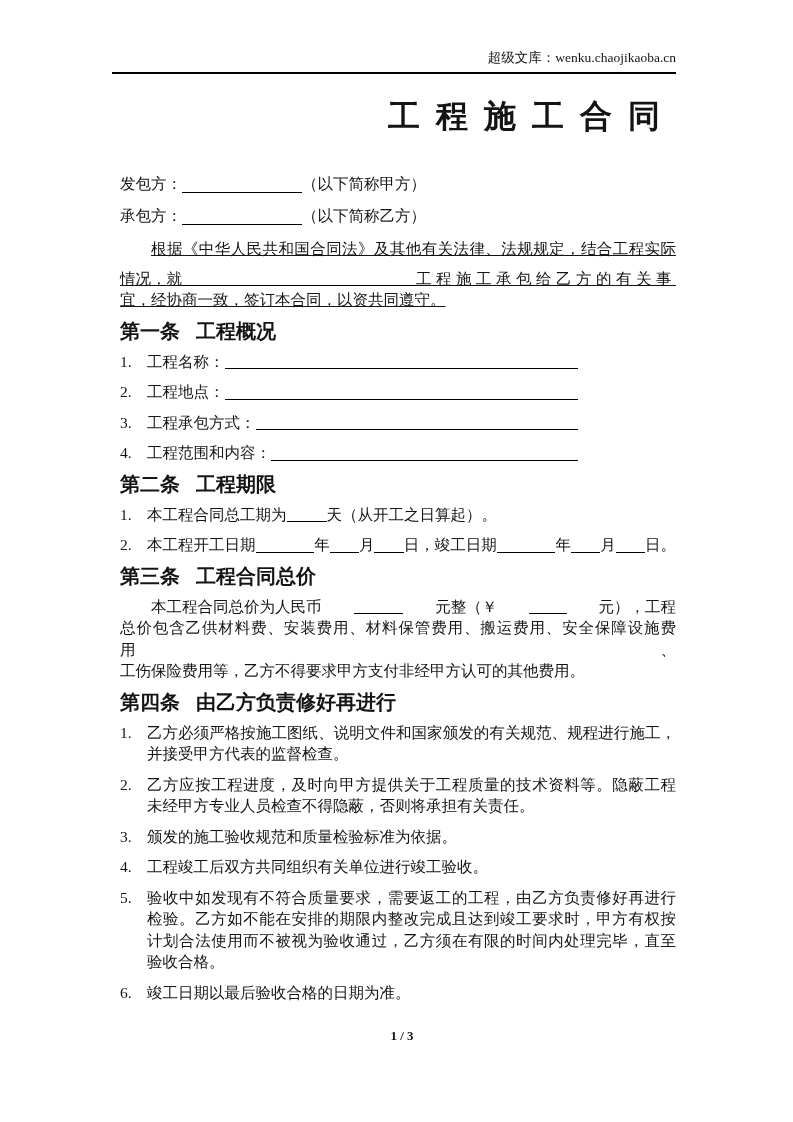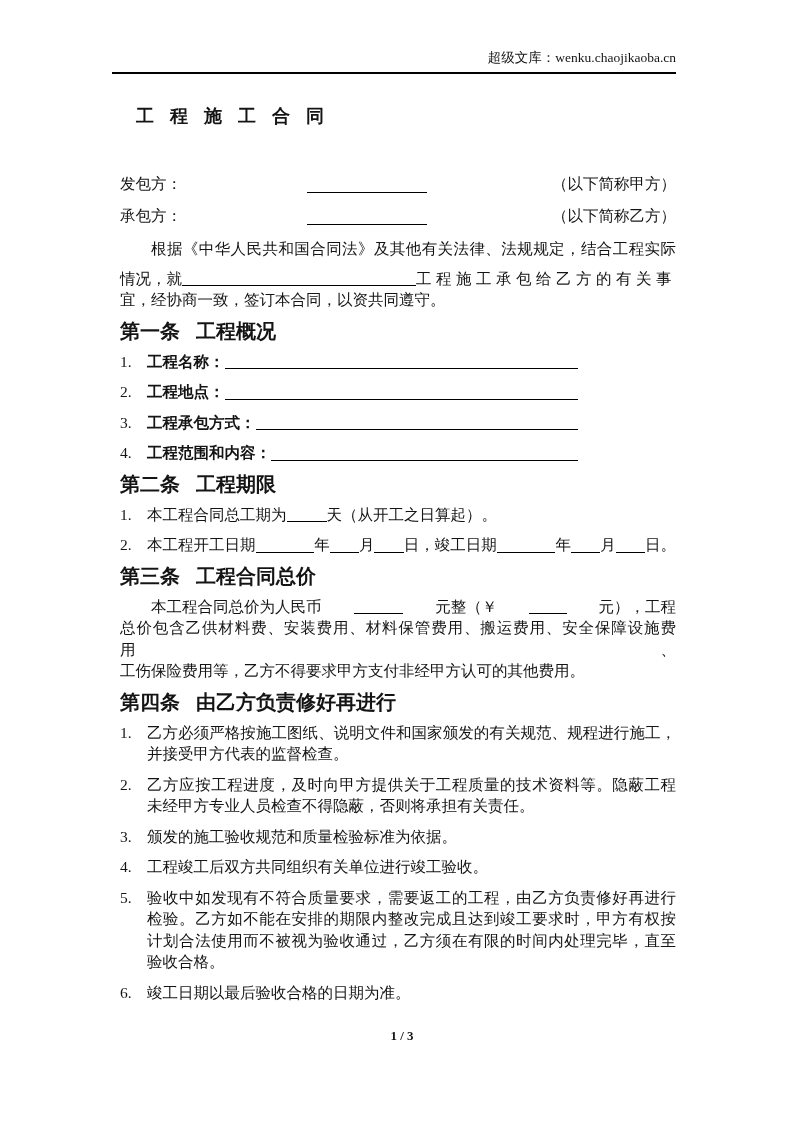--- a/index.html
+++ b/index.html
@@ -19,49 +19,49 @@
     margin-left: -8px;
     padding-top: 50px;
     padding-bottom: 6px;
     border-bottom: 2px solid #000;
     text-align: right;
     font-size: 13.5px;
     line-height: 16px;
   }
   .title {
     margin: 26px 0 0 0;
-    text-align: left;
-    font-size: 18px;
+    text-align: right;
+    font-size: 32px;
     font-weight: bold;
     letter-spacing: 16px;
     text-indent: 16px;
     line-height: 32px;
     white-space: nowrap;
   }
   .parties { margin-top: 40px; }
-  .party-row { display: flex; align-items: flex-end; line-height: 24px; margin-bottom: 8px; justify-content: space-between; }
+  .party-row { display: flex; align-items: flex-end; line-height: 24px; margin-bottom: 8px; }
   .blank { border-bottom: 1.5px solid #000; align-self: flex-end; margin-bottom: 3px; }
   .blank-party { width: 120px; }
   .grow { flex: 1 1 auto; }
   .nw { white-space: nowrap; }
 
-  .preamble { margin-top: 10px; }
+  .preamble { margin-top: 10px; text-decoration: underline; }
   .pline { line-height: 21.5px; text-align: justify; text-justify: inter-character; }
   .jfull { text-align-last: justify; }
   .ind2 { text-indent: 31px; }
   .flexline { display: flex; align-items: flex-end; line-height: 21.5px; }
   .spread { letter-spacing: 4.5px; margin-top: 8px; }
 
   .sec-heading { font-weight: bold; font-size: 20px; line-height: 21px; margin: 10px 0 9px 0; }
   .sec-heading .sec-num { margin-right: 16px; }
 
   .item { display: flex; margin-bottom: 9px; line-height: 21.5px; }
   .item-no { width: 27px; flex: 0 0 27px; }
   .item-body { flex: 1 1 auto; min-width: 0; }
-  .u-row { display: flex; margin-right: 98px; line-height: 21.5px; font-weight: bold; }
+  .u-row { display: flex; margin-right: 98px; line-height: 21.5px; }
   .fill-row { display: flex; align-items: flex-end; line-height: 21.5px; }
   .item-line { line-height: 21.5px; text-align: justify; text-justify: inter-character; }
 
   .b-days { width: 40px; }
   .b-year { flex: 2 1 44px; }
   .b-md { flex: 1 1 22px; }
   .b-amt1 { flex: 1.35 1 120px; }
   .b-amt2 { flex: 1 1 90px; }
 
   .sec3-para { margin-bottom: 9px; }

